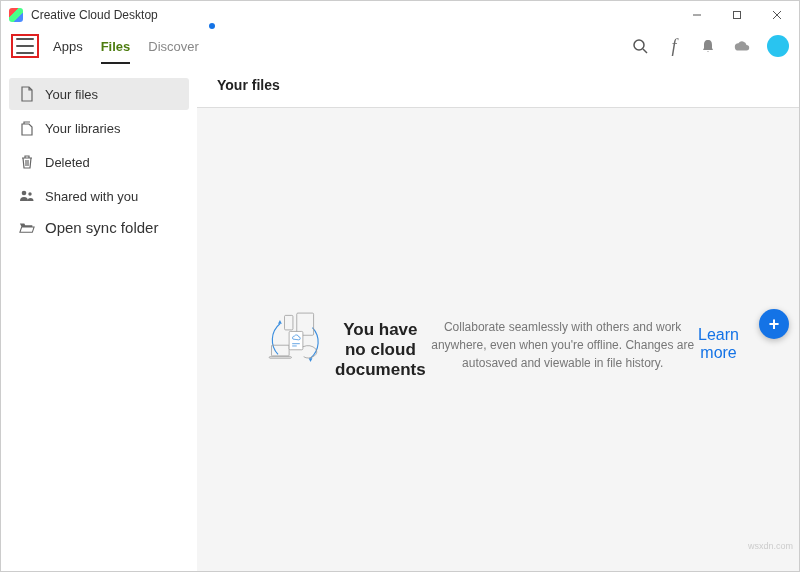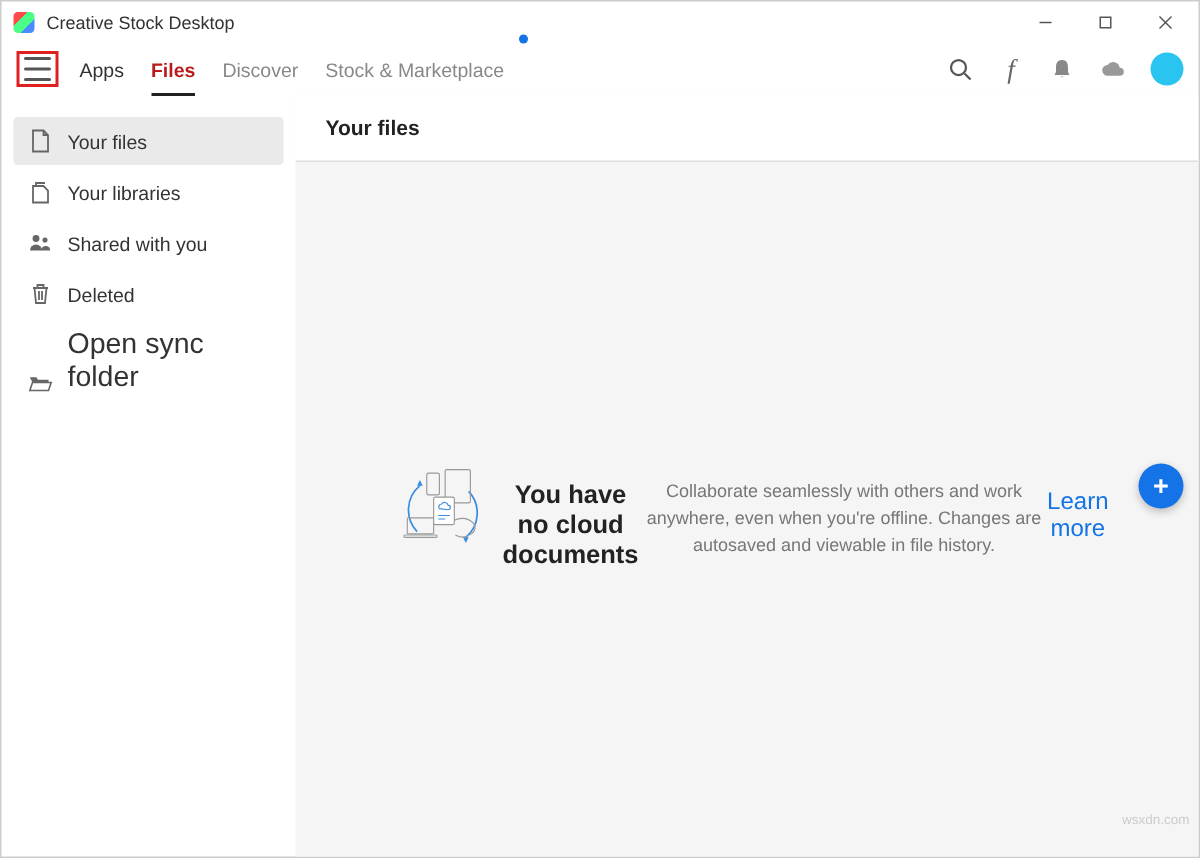--- a/index.html
+++ b/index.html
@@ -10,51 +10,51 @@
   .titlebar-title { font-size: 12px; color: #333; }
   .win-controls { display: flex; }
   .win-btn { width: 40px; height: 28px; display: flex; align-items: center; justify-content: center; color: #555; }
   .navbar { height: 34px; display: flex; align-items: center; padding: 0 10px; gap: 6px; border-bottom: 0; }
   .hamburger-wrap { border: 2px solid #e02020; padding: 2px 3px; }
   .hamburger { width: 18px; height: 16px; display: flex; flex-direction: column; justify-content: space-between; }
   .hamburger span { display: block; height: 2px; background: #555; border-radius: 1px; }
   .tabs { display: flex; gap: 18px; margin-left: 8px; }
   .tab { font-size: 13px; color: #888; padding: 6px 0; cursor: pointer; position: relative; }
   .tab.dark { color: #333; }
-  .tab.active { color: #b91c1c; font-weight: 600; }
+  .tab.active { color: #4d7c0f; font-weight: 600; }
   .tab.active::after { content:""; position:absolute; left:0; right:0; bottom:-4px; height:2px; background:#222; }
   .blue-dot { width:6px; height:6px; background:#1473e6; border-radius:50%; margin-left:-8px; margin-top:-10px; }
   .nav-right { margin-left: auto; display: flex; align-items: center; gap: 16px; }
   .nav-icon { width:18px; height:18px; display:flex; align-items:center; justify-content:center; color:#555; font-size:16px; }
   .avatar { width:22px; height:22px; background:#29c4f0; border-radius:50%; }
   .body { display:flex; height: calc(572px - 62px); }
   .sidebar { width:196px; display:flex; flex-direction:column; padding-top:14px; border-right:0; }
   .side-item { display:flex; align-items:center; gap:10px; height:32px; margin:1px 8px; padding:0 10px; border-radius:3px; color:#333; font-size:13px; cursor:pointer; }
   .side-item.active { background:#eaeaea; }
   .side-icon { width:16px; height:16px; color:#666; display:flex; align-items:center; justify-content:center; }
   .launch-label { margin-top:auto; padding:10px 18px 4px; font-size:11px; letter-spacing:0.5px; color:#888; }
-  .launch-item { display:flex; align-items:flex-end; gap:10px; padding:6px 18px 18px; font-size:19px; color:#333; cursor:pointer; }
+  .launch-item { display:flex; align-items:flex-start; gap:10px; padding:6px 18px 18px; font-size:15px; color:#333; cursor:pointer; }
   .main { flex:1; background:#f5f5f5; display:flex; flex-direction:column; }
   .main-header { background:#fff; border-bottom:1px solid #ddd; padding:14px 20px; font-weight:600; color:#222; font-size:14px; }
   .empty-wrap { flex:1; display:flex; flex-direction:row; align-items:center; justify-content:center; text-align:center; padding:0 60px; }
   .empty-illus { width:200px; height:170px; }
   .empty-title { margin-top:18px; font-weight:700; font-size:17px; color:#222; }
   .empty-sub { margin-top:8px; font-size:12px; color:#777; line-height:1.5; max-width:400px; }
   .learn-link { margin-top:6px; font-size:16px; color:#1473e6; cursor:pointer; }
   .fab { position:absolute; right:10px; top:308px; width:30px; height:30px; background:#1473e6; border-radius:50%; color:#fff; display:flex; align-items:center; justify-content:center; font-size:18px; font-weight:bold; cursor:pointer; box-shadow:0 2px 6px rgba(0,0,0,.25); }
   .watermark { position:absolute; right:6px; bottom:20px; font-size:9px; color:#ccc; }
   svg { display:block; }
 </style>
 </head>
 <body>
 
 <div class="titlebar">
   <div class="titlebar-left">
     <div class="app-logo"></div>
-    <div class="titlebar-title">Creative Stock Desktop</div>
+    <div class="titlebar-title">Creative Cloud Desktop</div>
   </div>
   <div class="win-controls">
     <div class="win-btn">
       <svg width="10" height="10" viewBox="0 0 10 10">
           <line x1="1" y1="5" x2="9" y2="5" stroke="#555" stroke-width="1"></line>
         </svg>
     </div>
     <div class="win-btn">
       <svg width="10" height="10" viewBox="0 0 10 10">
           <rect x="1.5" y="1.5" width="7" height="7" fill="none" stroke="#555" stroke-width="1"></rect>
@@ -74,21 +74,20 @@
     <div class="hamburger">
       <span></span>
       <span></span>
       <span></span>
     </div>
   </div>
   <div class="tabs">
     <div class="tab dark">Apps</div>
     <div class="tab active">Files</div>
     <div class="tab">Discover</div>
-    <div class="tab">Stock &amp; Marketplace</div>
     <div class="blue-dot"></div>
   </div>
   <div class="nav-right">
     <div class="nav-icon">
       <svg width="16" height="16" viewBox="0 0 16 16">
           <circle cx="7" cy="7" r="5" fill="none" stroke="#555" stroke-width="1.5"></circle>
           <line x1="11" y1="11" x2="15" y2="15" stroke="#555" stroke-width="1.5"></line>
         </svg>
     </div>
     <div class="nav-icon" style="font-style:italic;font-family:serif;font-size:18px;color:#666">f</div>
@@ -119,36 +118,36 @@
     <div class="side-item">
       <span class="side-icon">
         <svg width="14" height="16" viewBox="0 0 14 16">
             <path d="M2 4 h7 l3 3 v8 h-10 Z M4 4 v-2 h6" fill="none" stroke="#666" stroke-width="1.2"></path>
           </svg>
       </span>
       <span>Your libraries</span>
     </div>
     <div class="side-item">
       <span class="side-icon">
+        <svg width="14" height="16" viewBox="0 0 14 16">
+            <path d="M2 4 h10 M5 4 v-2 h4 v2 M3 4 l1 10 h6 l1-10 M6 6 v6 M8 6 v6" fill="none" stroke="#666" stroke-width="1.2"></path>
+          </svg>
+      </span>
+      <span>Deleted</span>
+    </div>
+    <div class="side-item">
+      <span class="side-icon">
         <svg width="16" height="14" viewBox="0 0 16 14">
             <circle cx="5" cy="4" r="2.3" fill="#666"></circle>
             <path d="M1 12 a4 4 0 0 1 8 0 Z" fill="#666"></path>
             <circle cx="11" cy="5" r="1.7" fill="#666"></circle>
             <path d="M8.5 12 a3 3 0 0 1 6 0 Z" fill="#666"></path>
           </svg>
       </span>
       <span>Shared with you</span>
-    </div>
-    <div class="side-item">
-      <span class="side-icon">
-        <svg width="14" height="16" viewBox="0 0 14 16">
-            <path d="M2 4 h10 M5 4 v-2 h4 v2 M3 4 l1 10 h6 l1-10 M6 6 v6 M8 6 v6" fill="none" stroke="#666" stroke-width="1.2"></path>
-          </svg>
-      </span>
-      <span>Deleted</span>
     </div>
 
     <div class="launch-item">
       <span class="side-icon">
         <svg width="18" height="14" viewBox="0 0 18 14">
             <path d="M1 3 h5 l1 2 h8 v2 H3 Z" fill="#666"></path>
             <path d="M3 7 h14 l-2 6 H1 Z" fill="none" stroke="#666" stroke-width="1.2"></path>
           </svg>
       </span>
       <span>Open sync folder</span>

